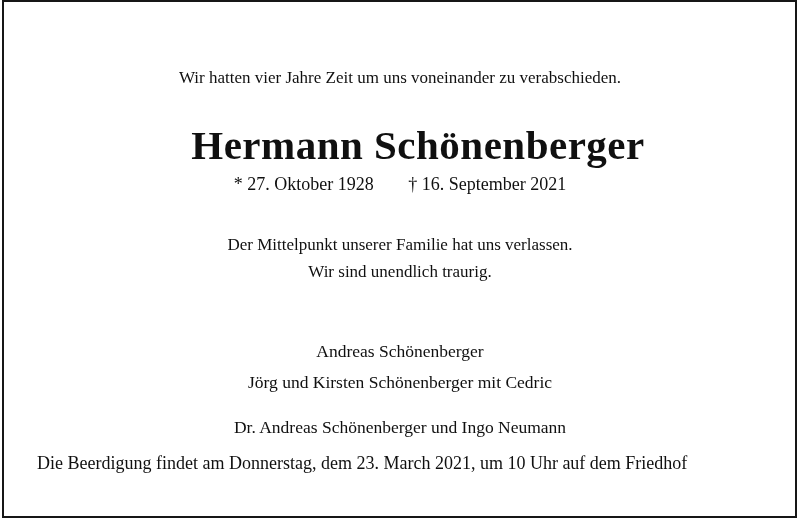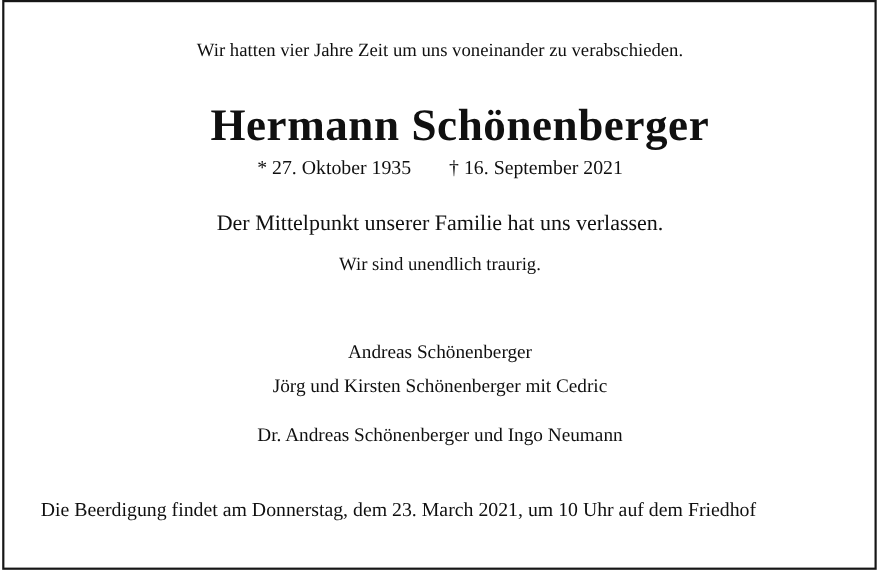--- a/index.html
+++ b/index.html
@@ -24,20 +24,21 @@
     border: 2px solid #161616;
     box-sizing: border-box;
     pointer-events: none;
   }
   .center-line {
     position: absolute;
     left: 0;
     right: 0;
     text-align: center;
     white-space: nowrap;
+    margin-top: 32px;
   }
   .intro-line {
     top: 36px;
     font-size: 17px;
     line-height: 20px;
   }
   .deceased-name {
     top: 91px;
     font-size: 41px;
     line-height: 44px;
@@ -46,22 +47,22 @@
     padding-left: 36px;
   }
   .dates-line {
     top: 141px;
     font-size: 18px;
     line-height: 22px;
   }
   .dates-line .birth { margin-right: 15px; }
   .dates-line .death { margin-left: 15px; text-align: right; }
   .sorrow-1 {
-    top: 193px;
-    font-size: 20px;
+    top: 203px;
+    font-size: 17px;
     line-height: 20px;
   }
   .sorrow-2 {
     top: 230px;
     font-size: 17px;
     line-height: 20px;
   }
   .mourner-1 { top: 309px; }
   .mourner-2 { top: 340px; }
   .mourner-3 { top: 385px; }
@@ -83,21 +84,21 @@
 </head>
 <body>
 
 <div class="notice-frame"></div>
 
 <div class="center-line intro-line">Wir hatten vier Jahre Zeit um uns voneinander zu verabschieden.</div>
 
 <div class="center-line deceased-name">Hermann Schönenberger</div>
 
 <div class="center-line dates-line">
-  <span class="birth">* 27. Oktober 1935</span>
+  <span class="birth">* 27. Oktober 1928</span>
   <span class="death">† 16. September 2021</span>
 </div>
 
 <div class="center-line sorrow-1">Der Mittelpunkt unserer Familie hat uns verlassen.</div>
 
 <div class="center-line sorrow-2">Wir sind unendlich traurig.</div>
 
 <div class="center-line mourner mourner-1">Andreas Schönenberger</div>
 
 <div class="center-line mourner mourner-2">Jörg und Kirsten Schönenberger mit Cedric</div>

